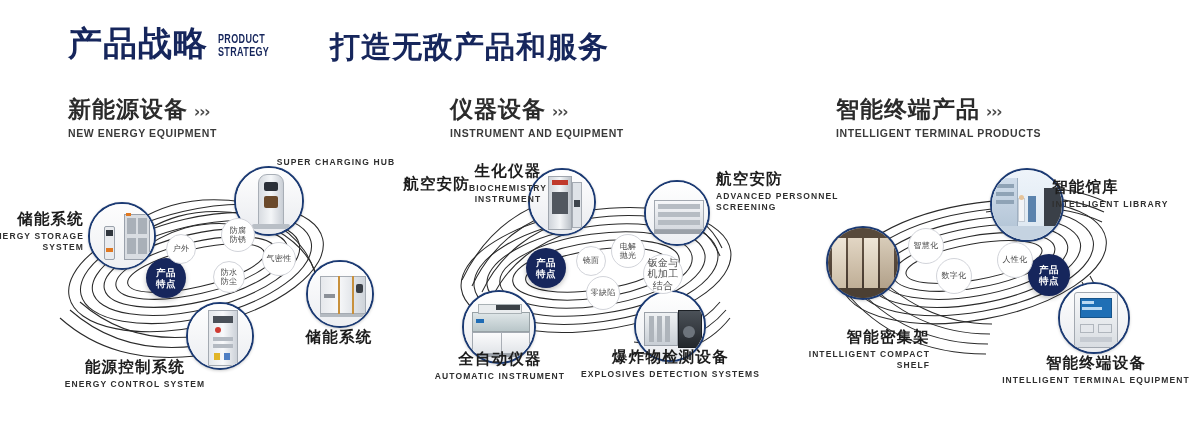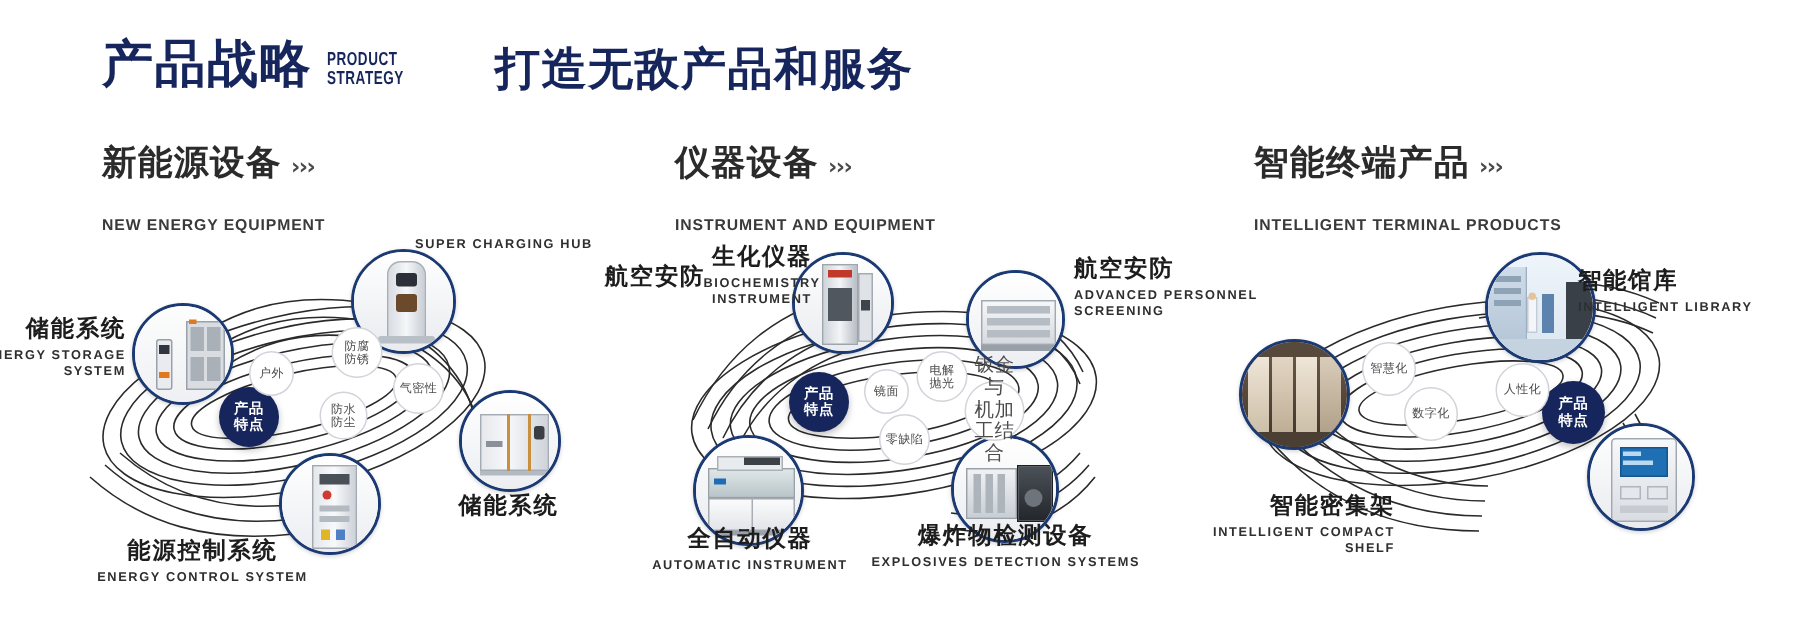--- a/index.html
+++ b/index.html
@@ -30,21 +30,21 @@
   
   .sect{position:absolute;}
   .sect .cn{
     font-size:23px;font-weight:bold;color:#2b2b2b;letter-spacing:1px;
     line-height:1.15;white-space:nowrap;
     font-family:"DejaVu Sans","Liberation Sans",sans-serif;
   }
   .sect .arrows{font-size:15px;color:#4a4a4a;letter-spacing:-1px;margin-left:6px;}
   .sect .en{
     font-size:10.5px;color:#3a3a3a;font-weight:bold;letter-spacing:0.6px;
-    margin-top:22px;white-space:nowrap;
+    margin-top:5px;white-space:nowrap;
   }
 
   
   .group{position:absolute;}
   .swirl{position:absolute;left:0;top:0;}
 
   
   .node{
     position:absolute;border-radius:50%;
     border:2.5px solid #1b3a73;overflow:hidden;
@@ -297,21 +297,21 @@
       <div>
         <div>产品</div>
         <div>特点</div>
       </div>
     </div>
     <div class="bub" style="left:176px;top:96px;width:30px;height:30px;">
         <span>镜面</span>
       </div>
     <div class="bub" style="left:211px;top:84px;width:34px;height:34px;white-space:pre-line;"><span>电解
 抛光</span></div>
-    <div class="bub" style="left:243px;top:104px;width:40px;height:40px;white-space:pre-line;font-size:13px;"><span>钣金与
+    <div class="bub" style="left:243px;top:104px;width:40px;height:40px;white-space:pre-line;font-size:10px;"><span>钣金与
 机加工结合</span></div>
     <div class="bub" style="left:186px;top:126px;width:34px;height:34px;">
         <span>零缺陷</span>
       </div>
 
     <div class="cap right" style="left:-60px;top:25px;width:130px;">
       <div class="cn">航空安防</div>
       <div class="en" style="white-space:pre-line;"></div>
     </div>
     <div class="cap center" style="left:38px;top:12px;width:140px;">
@@ -413,15 +413,19 @@
 
     <div class="cap left" style="left:262px;top:28px;width:160px;">
       <div class="cn">智能馆库</div>
       <div class="en">INTELLIGENT LIBRARY</div>
     </div>
     <div class="cap right" style="left:-36px;top:178px;width:176px;">
       <div class="cn">智能密集架</div>
       <div class="en" style="white-space:pre-line;">INTELLIGENT COMPACT
 SHELF</div>
     </div>
+    <div class="cap center" style="left:208px;top:204px;width:196px;">
+      <div class="cn">智能终端设备</div>
+      <div class="en">INTELLIGENT TERMINAL EQUIPMENT</div>
+    </div>
   </div>
 
 </div>
 
 </body></html>

